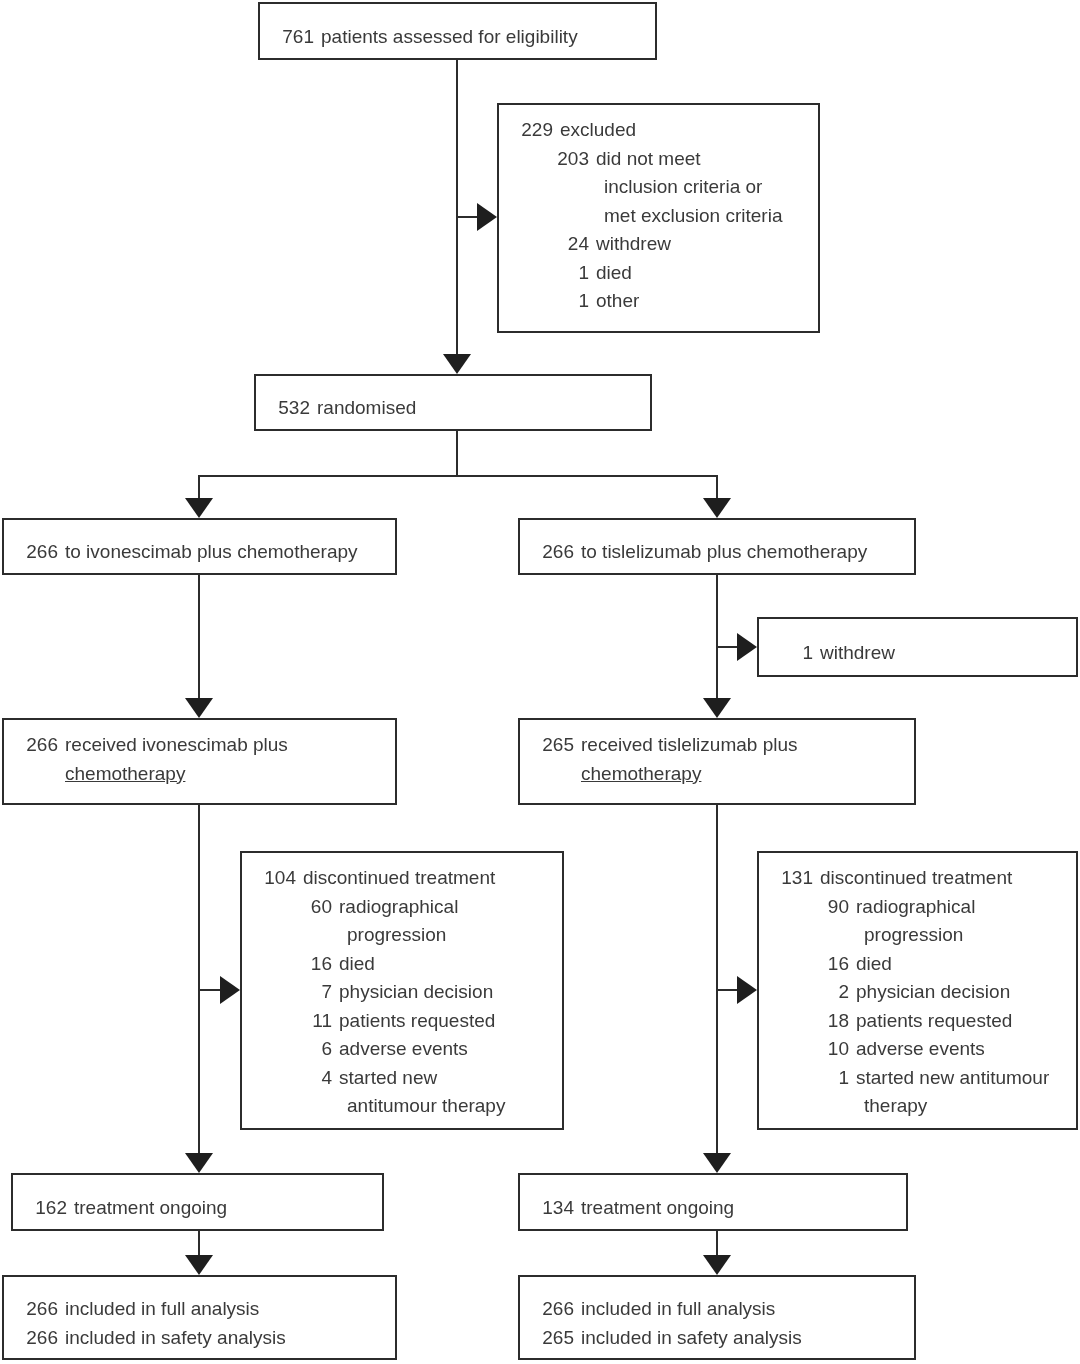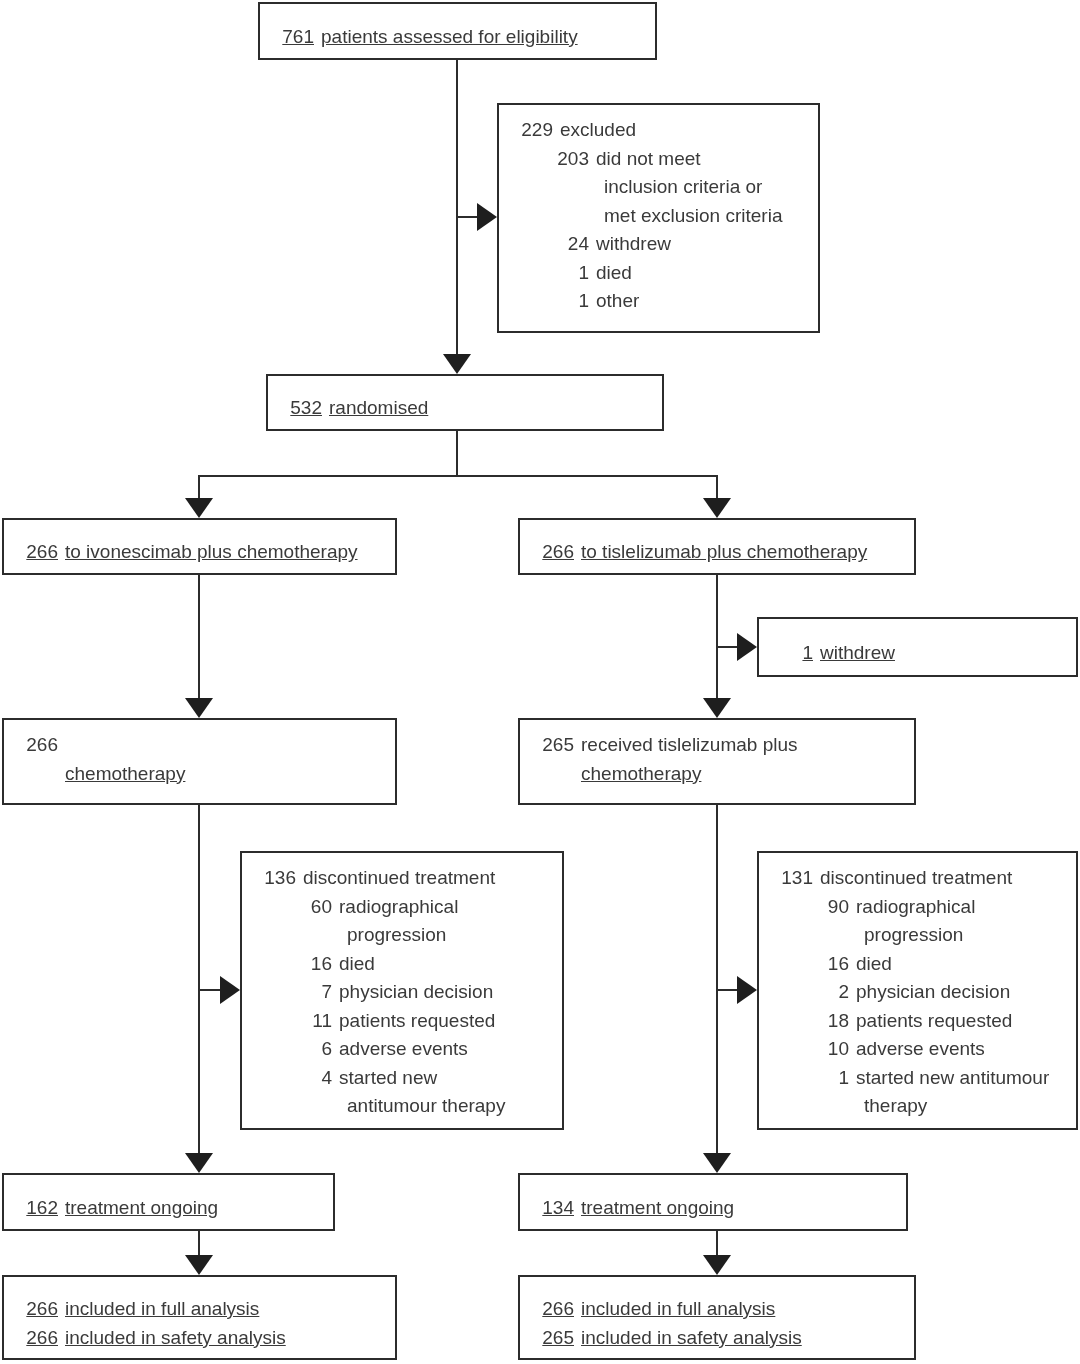--- a/index.html
+++ b/index.html
@@ -6,21 +6,21 @@
   .canvas{
     position:relative;width:1080px;height:1364px;background:var(--background,#fff);
     font-family:"Liberation Sans","DejaVu Sans",sans-serif;
     font-size:19px;color:var(--text,#3a3a3a);
   }
   .box{
     position:absolute;box-sizing:border-box;background:#fff;
     border:2px solid var(--box-border,#2c2c2c);
     padding:11px 8px 8px 16px;line-height:28.5px;
   }
-  .box.vcenter{display:flex;flex-direction:column;justify-content:center;padding-top:12px;padding-bottom:0;text-decoration:underline;}
+  .box.vcenter{display:flex;flex-direction:column;justify-content:center;padding-top:12px;padding-bottom:0;}
   .line{display:flex;white-space:nowrap;}
   .num{display:inline-block;flex:0 0 auto;text-align:right;margin-right:7px;}
   .l0 .num{width:38px;}
   .l1 .num{width:74px;}
   .l2{padding-left:89px;align-items:center;}
   .cont{padding-left:45px;text-decoration:underline;}
   .vline{position:absolute;width:2px;background:var(--box-border,#2c2c2c);}
   .hline{position:absolute;height:2px;background:var(--box-border,#2c2c2c);}
   .arr-d{position:absolute;width:0;height:0;border-left:14px solid transparent;border-right:14px solid transparent;border-top:20px solid var(--arrow,#1e1e1e);}
   .arr-r{position:absolute;width:0;height:0;border-top:14px solid transparent;border-bottom:14px solid transparent;border-left:20px solid var(--arrow,#1e1e1e);}
@@ -93,21 +93,21 @@
     <div class="line l1">
       <span class="num">1</span>
       <span class="txt">died</span>
     </div>
     <div class="line l1">
       <span class="num">1</span>
       <span class="txt">other</span>
     </div>
   </div>
 
-  <div class="box vcenter" style="left:266px;top:374px;width:398px;height:57px">
+  <div class="box vcenter" style="left:254px;top:374px;width:398px;height:57px">
     <div class="line l0">
       <span class="num">532</span>
       <span class="txt">randomised</span>
     </div>
   </div>
 
   <div class="box vcenter" style="left:2px;top:518px;width:395px;height:57px">
     <div class="line l0">
       <span class="num">266</span>
       <span class="txt">to ivonescimab plus chemotherapy</span>
@@ -124,39 +124,40 @@
   <div class="box vcenter" style="left:757px;top:617px;width:321px;height:60px">
     <div class="line l0">
       <span class="num">1</span>
       <span class="txt">withdrew</span>
     </div>
   </div>
 
   <div class="box" style="left:2px;top:718px;width:395px;height:87px">
     <div class="line l0">
       <span class="num">266</span>
+      <span class="txt">received ivonescimab plus</span>
     </div>
     <div class="line cont">
       <span class="txt">chemotherapy</span>
     </div>
   </div>
 
   <div class="box" style="left:518px;top:718px;width:398px;height:87px">
     <div class="line l0">
       <span class="num">265</span>
       <span class="txt">received tislelizumab plus</span>
     </div>
     <div class="line cont">
       <span class="txt">chemotherapy</span>
     </div>
   </div>
 
   <div class="box" style="left:240px;top:851px;width:324px;height:279px">
     <div class="line l0">
-      <span class="num">136</span>
+      <span class="num">104</span>
       <span class="txt">discontinued treatment</span>
     </div>
     <div class="line l1">
       <span class="num">60</span>
       <span class="txt">radiographical</span>
     </div>
     <div class="line l2">
       <span class="txt">progression</span>
     </div>
     <div class="line l1">
@@ -214,21 +215,21 @@
     </div>
     <div class="line l1">
       <span class="num">1</span>
       <span class="txt">started new antitumour</span>
     </div>
     <div class="line l2">
       <span class="txt">therapy</span>
     </div>
   </div>
 
-  <div class="box vcenter" style="left:2px;top:1173px;width:333px;height:58px">
+  <div class="box vcenter" style="left:11px;top:1173px;width:373px;height:58px">
     <div class="line l0">
       <span class="num">162</span>
       <span class="txt">treatment ongoing</span>
     </div>
   </div>
 
   <div class="box vcenter" style="left:518px;top:1173px;width:390px;height:58px">
     <div class="line l0">
       <span class="num">134</span>
       <span class="txt">treatment ongoing</span>

